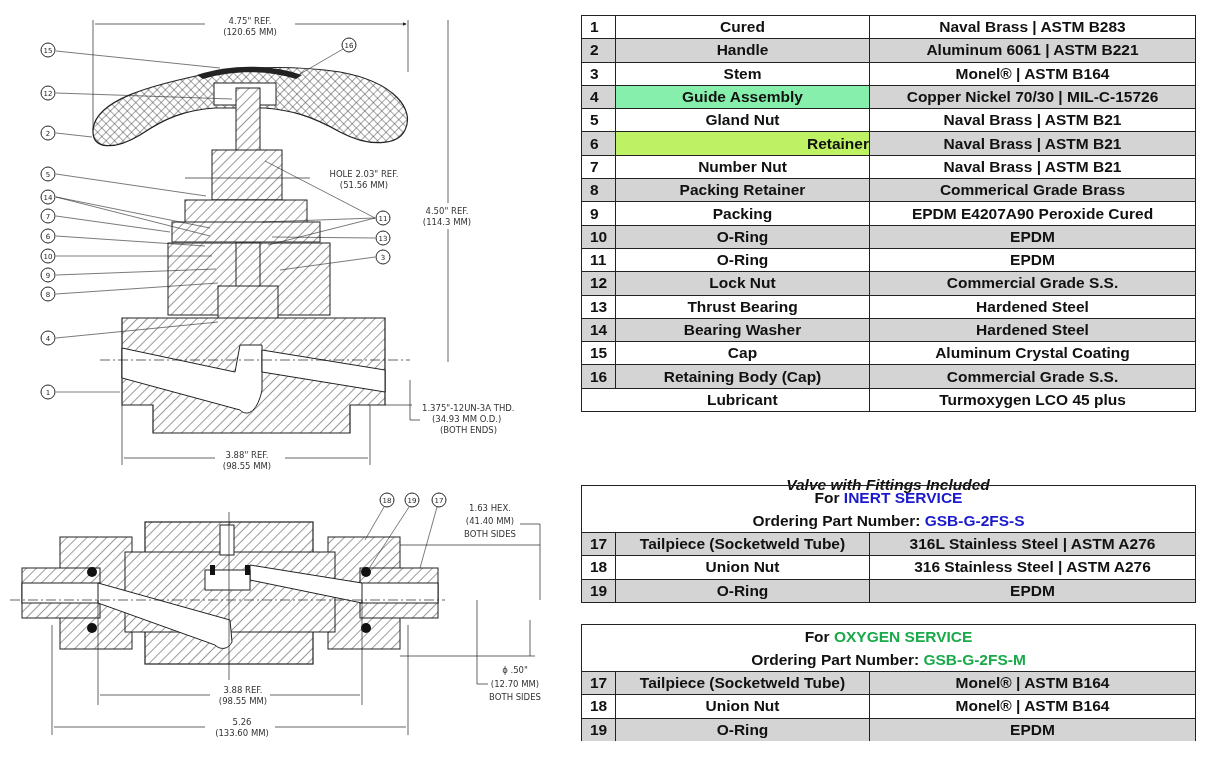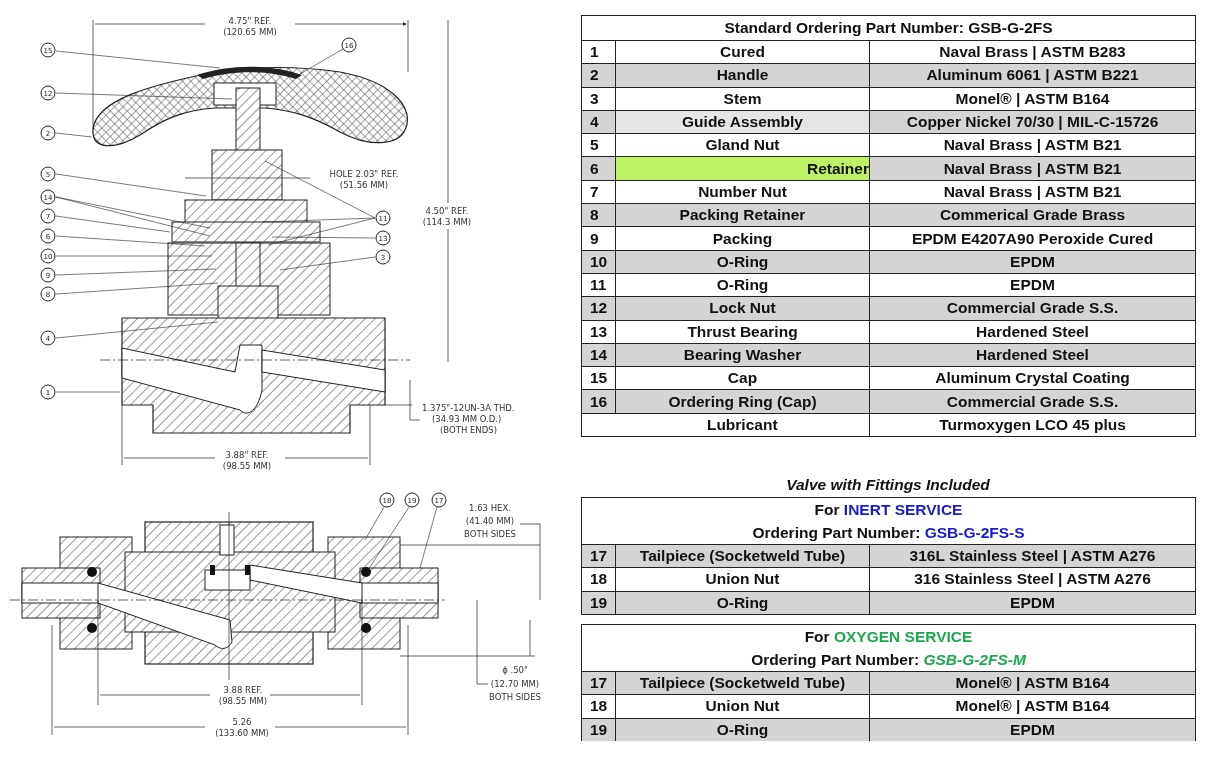--- a/index.html
+++ b/index.html
@@ -15,21 +15,21 @@
   table.parts col.c-comp { width: 254px; }
   table.parts col.c-mat { width: 326px; }
   .title-row td { height: 24px; font-size: 15.5px; }
   .head-row th { background: #0033cc; color: #ffffff; height: 21px; font-size: 16px; }
   .row td { height: 22.3px; }
   .row.gray td { background: #d4d4d4; }
   .row td.no { text-align: left; padding-left: 8px; }
   .lub-row td.blank { border-right: none; }
   .lub-row td.comp { border-left: none; margin-top: 36px; }
   #t1 { top: 15px; }
-  #t2 { top: 497px; }
+  #t2 { top: 485px; }
   #t3 { top: 624px; }
   .svc-head td { height: 46px; line-height: 23px; font-size: 15.5px; }
   .accent-blue { color: #1a1acc; }
   .accent-green { color: #1aaa4a; }
   .caption { position: absolute; left: 581px; width: 614px; top: 476px; text-align: center; font-style: italic; font-weight: bold; font-size: 15.5px; color: #111; }
   #t3 tr:last-child td { border-bottom: none; }
 </style>
 </head>
 <body>
 
@@ -265,43 +265,40 @@
 </svg>
 </div>
 
 <table class="parts" id="t1">
   <colgroup>
       <col class="c-no">
       <col class="c-comp">
       <col class="c-mat">
     </colgroup>
   <tbody>
-      <tr class="title-row">
-        <td colspan="3">Standard Ordering Part Number: GSB-G-2FS</td>
-      </tr>
   </tbody>
     <tbody id="t1-body">
       <tr class="row">
         <td class="no">1</td>
         <td>Cured</td>
         <td>Naval Brass | ASTM B283</td>
       </tr>
       <tr class="row gray">
         <td class="no" style="background: rgb(212, 212, 212);">2</td>
         <td style="background: rgb(212, 212, 212);">Handle</td>
         <td style="background: rgb(212, 212, 212);">Aluminum 6061 | ASTM B221</td>
       </tr>
       <tr class="row">
         <td class="no">3</td>
         <td>Stem</td>
         <td>Monel® | ASTM B164</td>
       </tr>
       <tr class="row gray">
         <td class="no" style="background: rgb(212, 212, 212);">4</td>
-        <td style="background: #e5e5e5;">Guide Assembly</td>
+        <td style="background: #86efac;">Guide Assembly</td>
         <td style="background: rgb(212, 212, 212); margin-top: 48px;">Copper Nickel 70/30 | MIL-C-15726</td>
       </tr>
       <tr class="row">
         <td class="no">5</td>
         <td>Gland Nut</td>
         <td>Naval Brass | ASTM B21</td>
       </tr>
       <tr class="row gray">
         <td class="no" style="background: rgb(212, 212, 212);">6</td>
         <td style="background: #bef264; text-align: right;">Retainer</td>
@@ -347,21 +344,21 @@
         <td style="background: rgb(212, 212, 212);">Bearing Washer</td>
         <td style="background: rgb(212, 212, 212);">Hardened Steel</td>
       </tr>
       <tr class="row">
         <td class="no">15</td>
         <td>Cap</td>
         <td>Aluminum Crystal Coating</td>
       </tr>
       <tr class="row gray">
         <td class="no" style="background: rgb(212, 212, 212);">16</td>
-        <td style="background: rgb(212, 212, 212);">Ordering Ring (Cap)</td>
+        <td style="background: rgb(212, 212, 212);">Retaining Body (Cap)</td>
         <td style="background: rgb(212, 212, 212);">Commercial Grade S.S.</td>
       </tr>
     </tbody>
   <tbody>
       <tr class="row lub-row">
     <td class="blank"></td>
     <td class="comp">Lubricant</td>
     <td>Turmoxygen LCO 45 plus</td>
   </tr>
 </tbody>
@@ -405,21 +402,21 @@
 <table class="parts" id="t3">
   <colgroup>
       <col class="c-no">
       <col class="c-comp">
       <col class="c-mat">
     </colgroup>
   <tbody>
       <tr class="svc-head">
     <td colspan="3">
       <span>For </span><span class="accent-green" style="color: rgb(26, 170, 74);">OXYGEN SERVICE</span><br>
-      <span>Ordering Part Number: </span><span class="accent-green" style="color: rgb(26, 170, 74); font-style: italic;">GSB-G-2FS-M</span>
+      <span>Ordering Part Number: </span><span class="accent-green" style="color: rgb(26, 170, 74);">GSB-G-2FS-M</span>
     </td>
   </tr>
   </tbody>
     <tbody id="t3-body">
       <tr class="row gray">
         <td class="no" style="background: rgb(212, 212, 212);">17</td>
         <td style="background: rgb(212, 212, 212);">Tailpiece (Socketweld Tube)</td>
         <td style="background: rgb(212, 212, 212);">Monel® | ASTM B164</td>
       </tr>
       <tr class="row">

